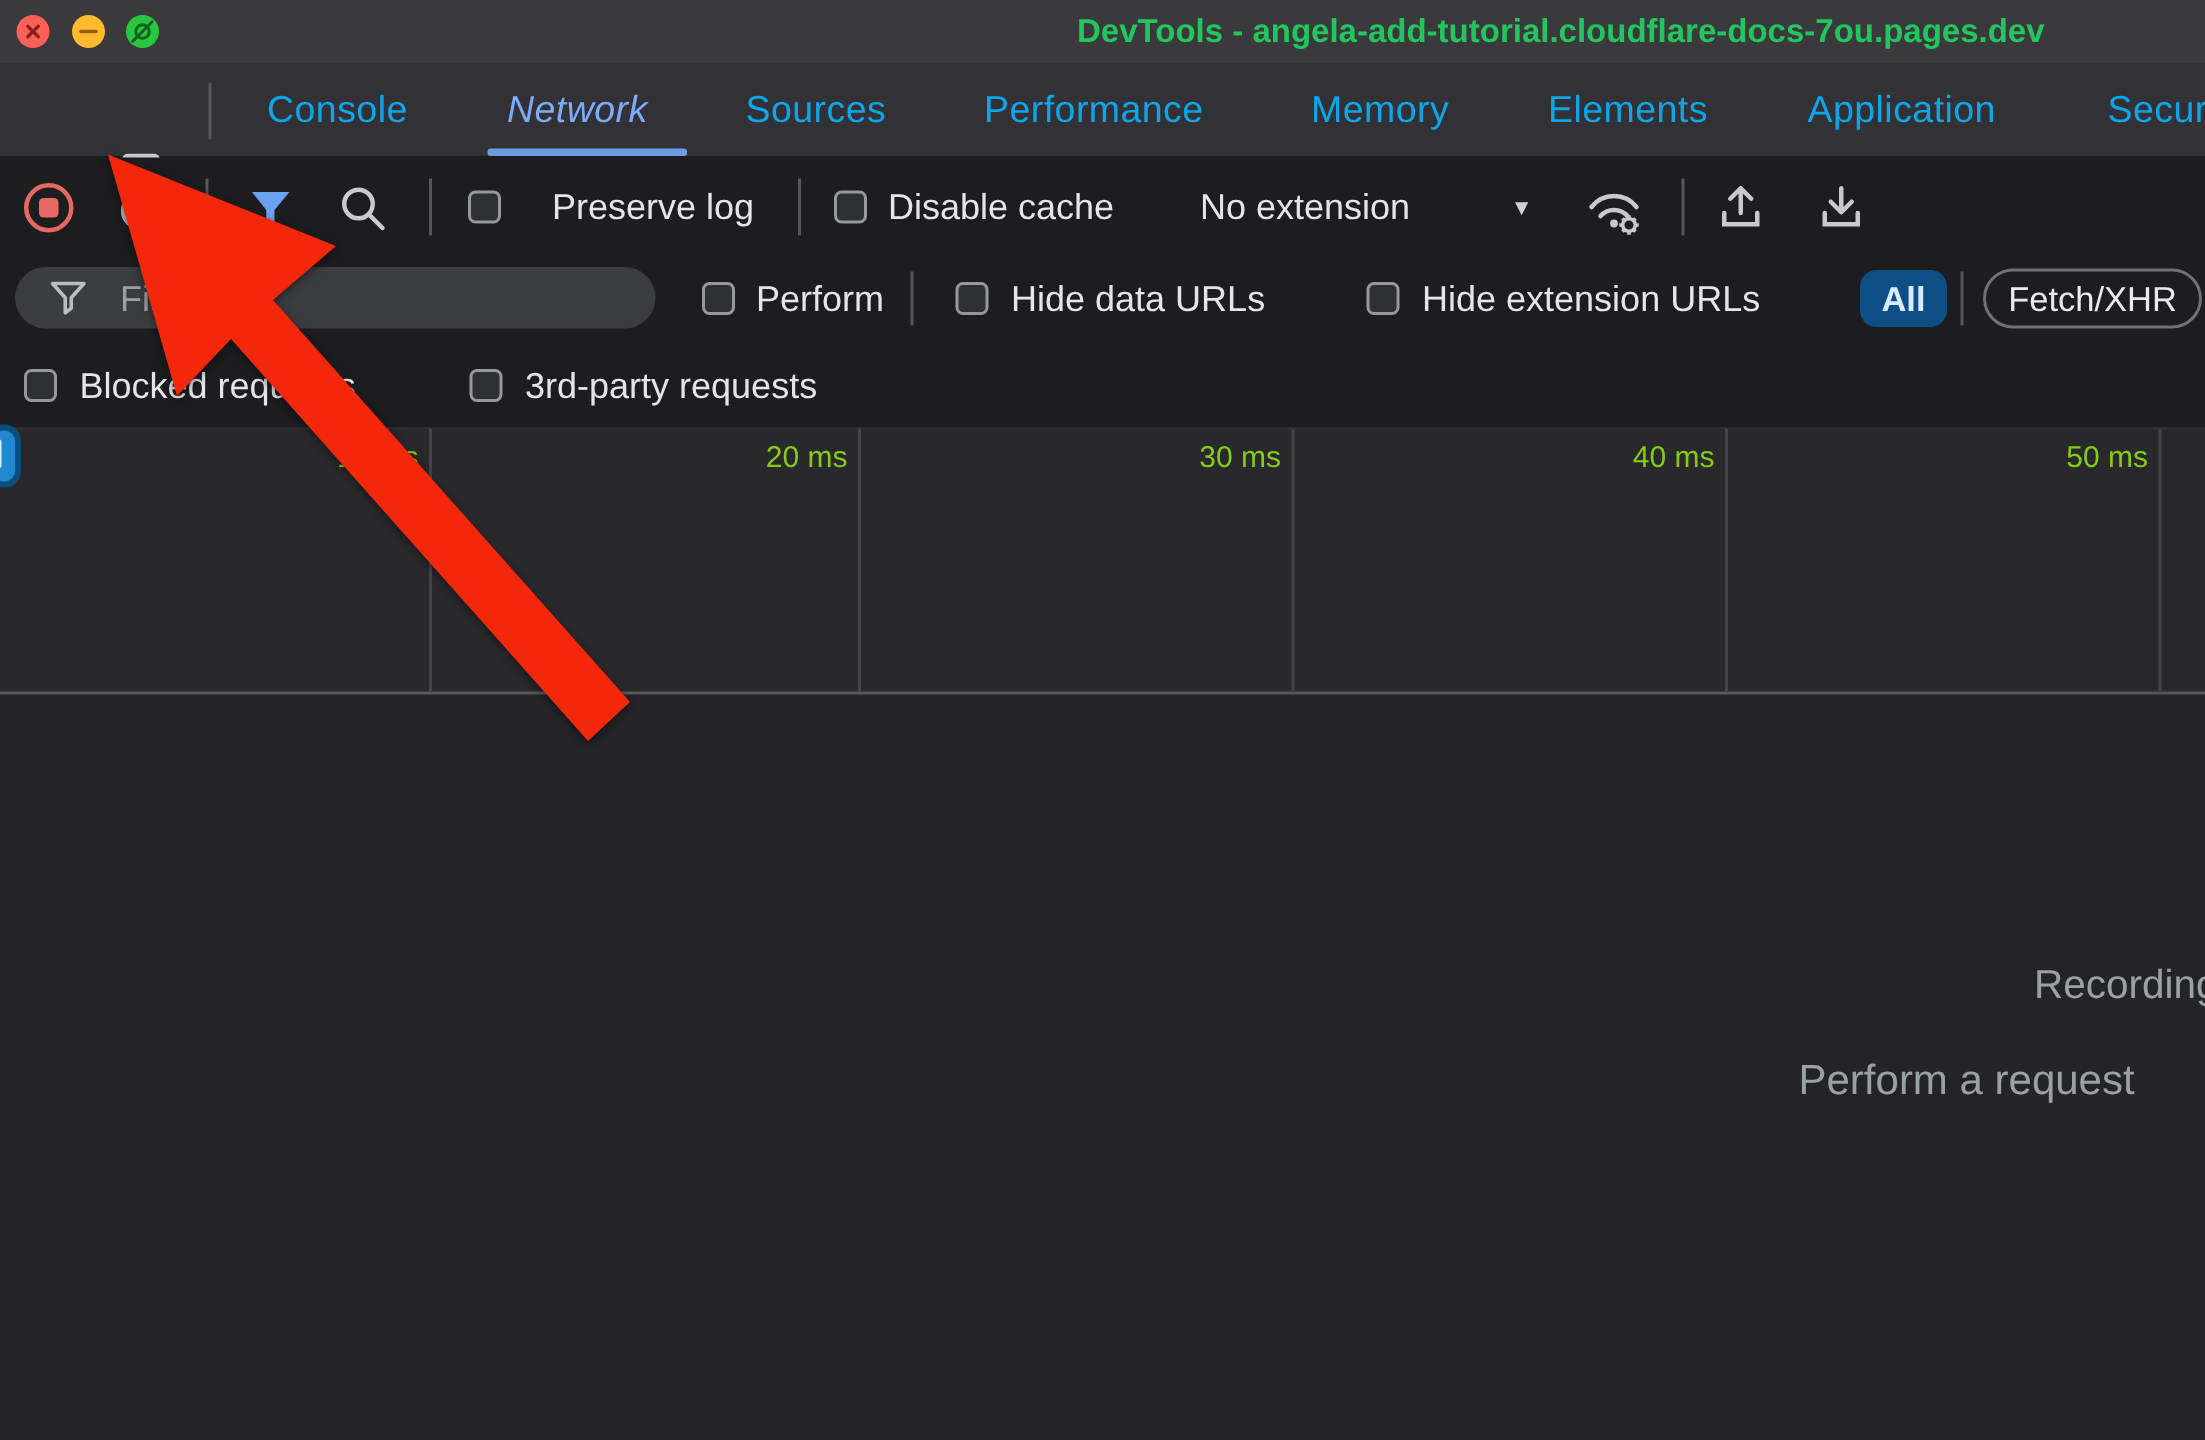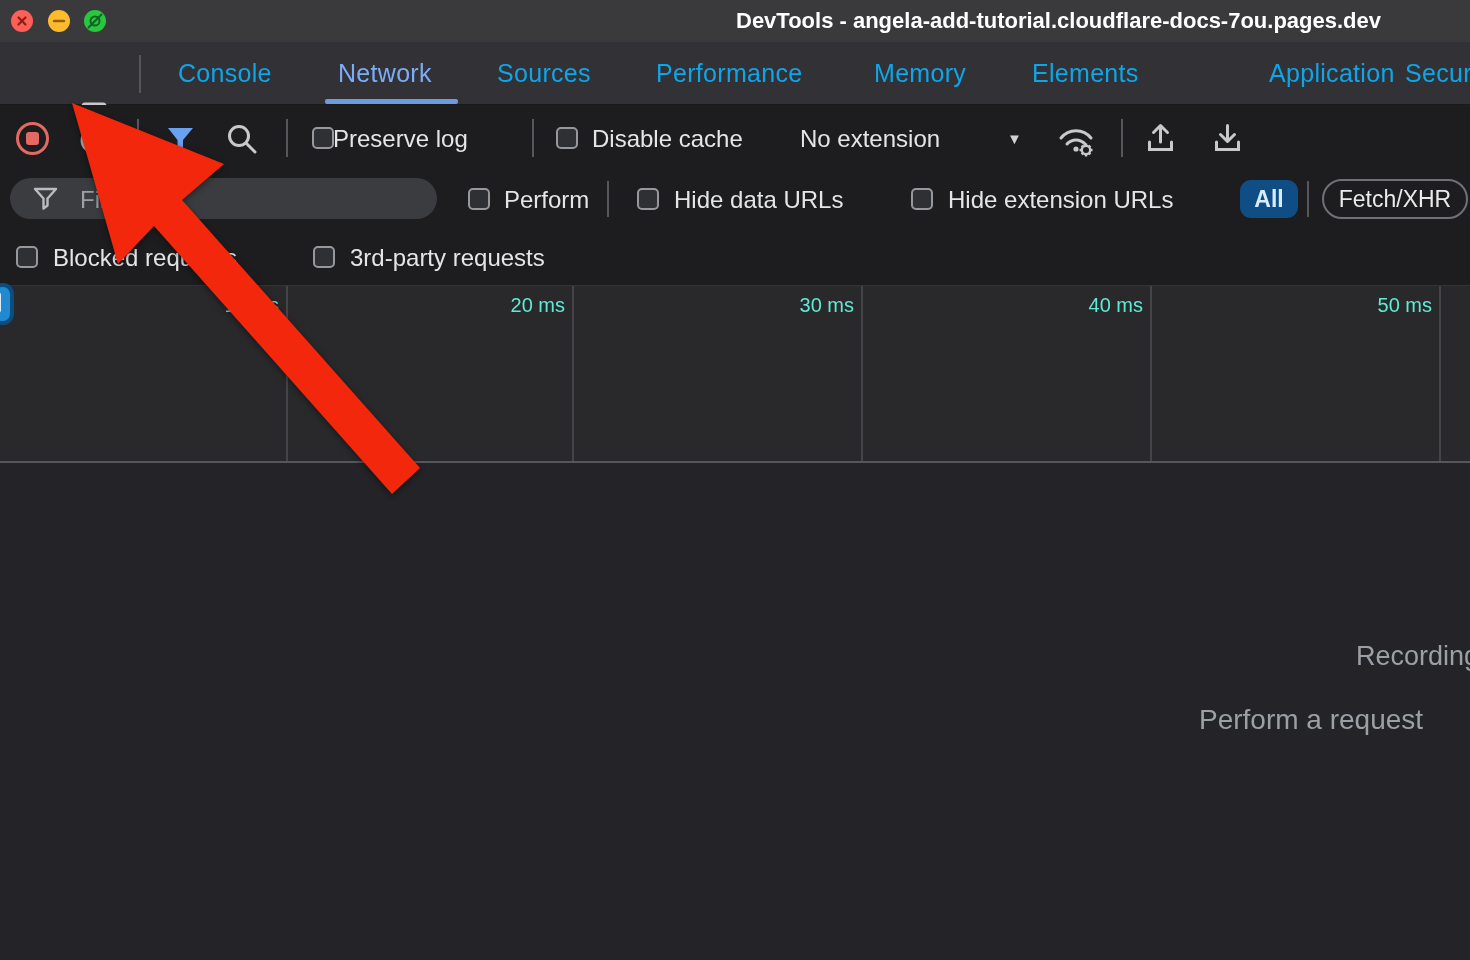--- a/index.html
+++ b/index.html
@@ -2,22 +2,22 @@
 <html><head>
 <meta charset="utf-8">
 <style>
   html,body{margin:0;padding:0;background:#242428;}
   .screen{position:relative;width:1470px;height:960px;overflow:hidden;
     font-family:"Liberation Sans","DejaVu Sans",sans-serif;background:#242428;}
 
   
   .titlebar{position:absolute;left:0;top:0;width:100%;height:42px;background:#3a3a3c;}
   .tl{position:absolute;top:10px;width:22px;height:22px;border-radius:50%;cursor:default;}
-  .window-title{position:absolute;left:736px;top:8px;font-size:22px;font-weight:bold;
-    color:#ffffff;white-space:nowrap;}
+  .window-title{position:absolute;left:718px;top:8px;font-size:22px;font-weight:bold;
+    color:#22c55e;white-space:nowrap;}
 
   
   .tabbar{position:absolute;left:0;top:42px;width:100%;height:63px;background:#323236;border-bottom:1px solid #1a1a1c;box-sizing:border-box;}
   .icon-btn{position:absolute;display:flex;align-items:center;justify-content:center;}
   .vsep{position:absolute;width:2px;background:#57575b;}
   .tab{position:absolute;top:0;height:63px;display:flex;align-items:center;
     font-size:25px;color:#0ea5e9;letter-spacing:.3px;white-space:nowrap;cursor:default;}
   .tab.active{color:#7cacf8;}
   .underline{position:absolute;left:325px;top:57px;width:133px;height:5px;background:#6d9be0;border-radius:2px;}
 
@@ -39,21 +39,21 @@
     color:#d7ecff;font-size:23px;font-weight:bold;border-radius:11px;
     display:flex;align-items:center;justify-content:center;cursor:pointer;}
   .chip-fetch{position:absolute;left:1322px;top:9px;width:146px;height:40px;border:2px solid #6e7175;
     border-radius:22px;color:#e9eaec;font-size:23px;font-weight:500;background:transparent;
     display:flex;align-items:center;justify-content:center;box-sizing:border-box;cursor:pointer;}
 
   
   .timeline{position:absolute;left:0;top:285px;width:100%;height:178px;background:#29292c;
     border-top:1px solid #333337;border-bottom:2px solid #57575b;box-sizing:border-box;}
   .tdiv{position:absolute;top:0;bottom:0;width:2px;background:#454549;}
-  .tick{position:absolute;top:8px;width:110px;text-align:right;font-size:20px;color:#5eead4;white-space:nowrap;}
+  .tick{position:absolute;top:8px;width:110px;text-align:right;font-size:20px;color:#84cc16;white-space:nowrap;}
   .bluehandle{position:absolute;left:-9px;top:-3px;width:23px;height:42px;background:#2089cf;
     border:4px solid #0a4e80;border-radius:11px;box-sizing:border-box;}
   .bluehandle .slit{position:absolute;left:3px;top:6px;width:3px;height:19px;background:#d9eefc;border-radius:2px;}
 
   
   .empty1{position:absolute;left:1356px;top:641px;font-size:27px;color:#9aa0a6;white-space:nowrap;}
   .empty2{position:absolute;left:1199px;top:704px;font-size:28px;color:#9aa0a6;white-space:nowrap;}
 
   
   .arrow-overlay{position:absolute;left:0;top:0;width:1470px;height:960px;pointer-events:none;z-index:60;}
@@ -94,26 +94,26 @@
     <div class="icon-btn" style="left:78px;top:58px;">
       <svg width="40" height="32" viewBox="0 0 40 32">
         <rect x="5" y="4" width="22" height="17" rx="2" fill="none" stroke="#c7c9cb" stroke-width="3"></rect>
         <path d="M2 26 H19" stroke="#c7c9cb" stroke-width="3" stroke-linecap="round"></path>
         <rect x="23" y="9" width="13" height="19" rx="3" fill="#323236" stroke="#c7c9cb" stroke-width="3"></rect>
       </svg>
     </div>
     <div class="vsep" style="left:139px;top:13px;height:38px;"></div>
 
     <div class="tab" style="left:178px;">Console</div>
-    <div class="tab active" style="left:338px;">Network</div>
+    <div class="tab active" style="left:338px;font-style:italic;">Network</div>
     <div class="tab" style="left:497px;">Sources</div>
     <div class="tab" style="left:656px;">Performance</div>
     <div class="tab" style="left:874px;">Memory</div>
     <div class="tab" style="left:1032px;">Elements</div>
-    <div class="tab" style="left:1269px;">Application</div>
+    <div class="tab" style="left:1205px;">Application</div>
     <div class="tab" style="left:1405px;">Security</div>
     <div class="underline"></div>
   </div>
 
   <div class="toolbar">
     <div class="icon-btn" style="left:14px;top:15px;">
       <svg width="37" height="37" viewBox="0 0 37 37">
         <circle cx="18.5" cy="18.5" r="15" fill="none" stroke="#e46962" stroke-width="3"></circle>
         <rect x="12" y="12" width="13" height="13" rx="3" fill="#e46962"></rect>
       </svg>
@@ -133,21 +133,21 @@
     </div>
     <div class="icon-btn" style="left:226px;top:18px;">
       <svg width="33" height="33" viewBox="0 0 33 33">
         <circle cx="13" cy="13" r="9.5" fill="none" stroke="#c7c9cb" stroke-width="3"></circle>
         <path d="M20.5 20.5 L29 29" stroke="#c7c9cb" stroke-width="3" stroke-linecap="round"></path>
       </svg>
     </div>
     <div class="vsep" style="left:286px;top:14px;height:38px;"></div>
 
     <span class="cb" style="left:312px;top:22px;"></span>
-    <span class="lbl" style="left:333px;top:20px;">Preserve log</span>
+    <span class="lbl" style="left:368px;top:20px;">Preserve log</span>
     <div class="vsep" style="left:532px;top:14px;height:38px;"></div>
 
     <span class="cb" style="left:556px;top:22px;"></span>
     <span class="lbl" style="left:592px;top:20px;">Disable cache</span>
 
     <div style="position:absolute;left:790px;top:0;width:250px;height:65px;">
       <span class="lbl" style="left:10px;top:20px;">No extension</span>
       <span class="caret" style="left:217px;top:25px;">▼</span>
     </div>
 

